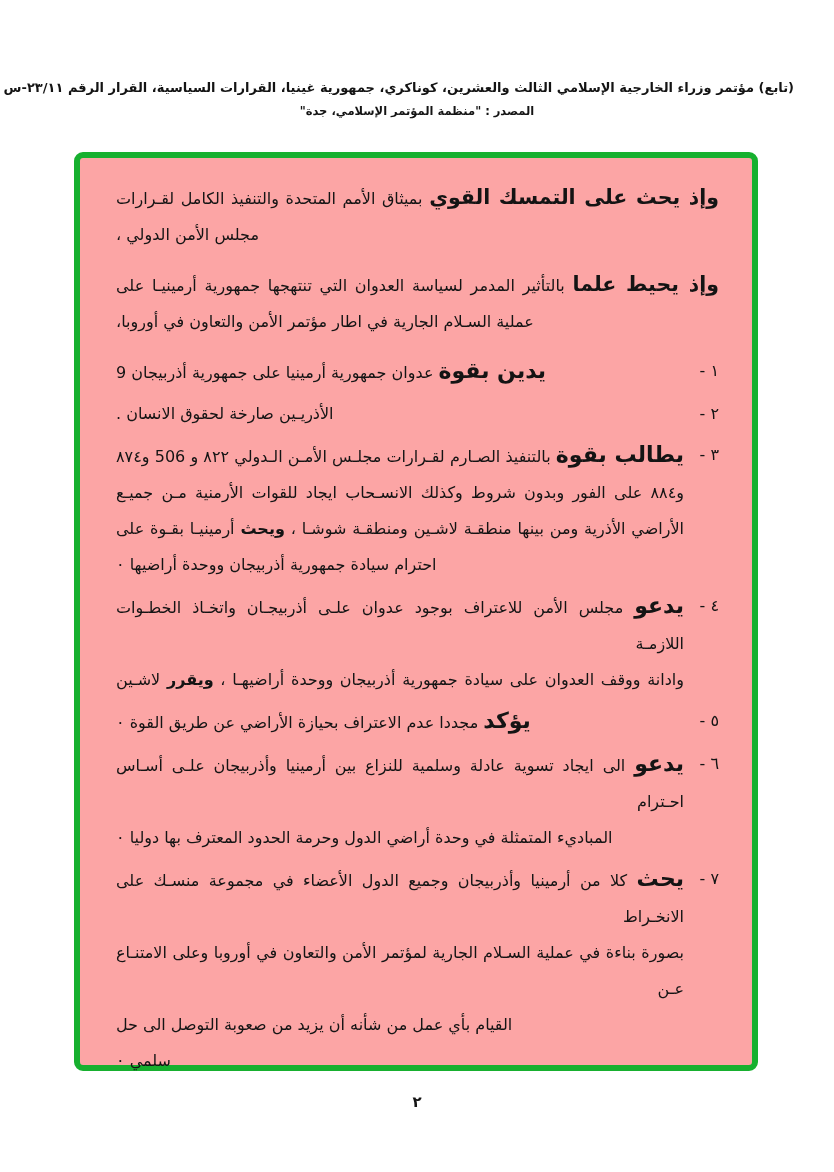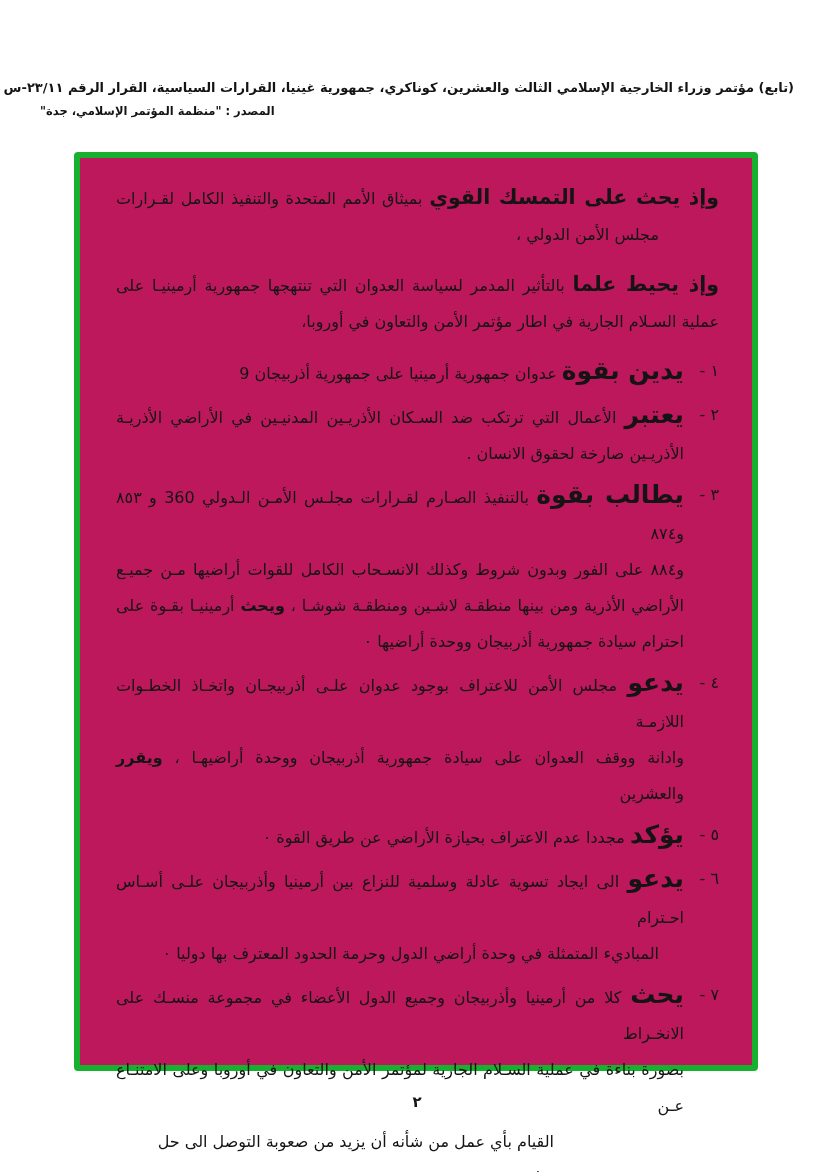--- a/index.html
+++ b/index.html
@@ -12,21 +12,21 @@
     overflow: hidden;
   }
 
   
   .page-header {
     position: absolute;
     top: 80px;
     left: 40px;
     width: 754px;
     direction: rtl;
-    text-align: left;
+    text-align: center;
   }
   .header-line1 {
     font-size: 13px;
     font-weight: bold;
     letter-spacing: 0px;
     white-space: nowrap;
   }
   .header-line2 {
     margin-top: 9px;
     font-size: 11.5px;
@@ -35,22 +35,22 @@
 
   
   .doc-frame {
     position: absolute;
     left: 74px;
     top: 152px;
     width: 684px;
     height: 919px;
     border-style: solid;
     border-width: 6px;
-    border-radius: 4px;
-    background: #be185d;
+    border-radius: 9px;
+    background: #fca5a5;
   }
   .doc-body {
     direction: rtl;
     padding: 21px 33px 0 36px;
   }
 
   
   .para { position: relative; margin-bottom: 5px; }
   .para.preamble { margin-bottom: 13px; }
   .para.item { padding-right: 35px; }
@@ -66,30 +66,30 @@
 
   .line {
     font-size: 16px;
     line-height: 36px;
     text-align: right;
   }
   .line.justify {
     text-align: justify;
     text-align-last: justify;
   }
-  .line.right { text-align: right; }
+  .line.right { text-align: left; }
 
   .seg-normal { font-weight: normal; }
   .seg-bold {
     font-weight: bold;
     font-size: 16px;
   }
   .seg-bold-lead {
     font-weight: bold;
-    font-size: 25px;
+    font-size: 22px;
   }
   .seg-bold-lead-lg {
     font-weight: bold;
     font-size: 20.5px;
   }
 
   
   .page-number {
     position: absolute;
     top: 1093px;
@@ -118,34 +118,33 @@
       <div class="para preamble">
         <div class="line justify"><span class="seg-bold-lead-lg">وإذ يحيط علما</span><span class="seg-normal"> بالتأثير المدمر لسياسة العدوان التي تنتهجها جمهورية أرمينيـا على</span></div>
         <div class="line right"><span class="seg-normal">عملية السـلام الجارية في اطار مؤتمر الأمن والتعاون في أوروبا،</span></div>
       </div>
       <div class="para item">
         <span class="item-num">١ -</span>
         <div class="line right"><span class="seg-bold-lead">يدين بقوة</span><span class="seg-normal"> عدوان جمهورية أرمينيا على جمهورية أذربيجان 9</span></div>
       </div>
       <div class="para item">
         <span class="item-num">٢ -</span>
-        <div class="line justify"><span class="seg-bold-lead">يعتبر</span><span class="seg-normal"> الأعمال التي ترتكب ضد السـكان الأذريـين المدنيـين في الأراضي الأذريـة</span></div>
         <div class="line right"><span class="seg-normal">الأذريـين صارخة لحقوق الانسان .</span></div>
       </div>
       <div class="para item">
         <span class="item-num">٣ -</span>
-        <div class="line justify"><span class="seg-bold-lead">يطالب بقوة</span><span class="seg-normal"> بالتنفيذ الصـارم لقـرارات مجلـس الأمـن الـدولي 360 و ٨٥٣ و٨٧٤</span></div>
-        <div class="line justify"><span class="seg-normal">و٨٨٤ على الفور وبدون شروط وكذلك الانسـحاب الكامل للقوات أراضيها مـن جميـع</span></div>
+        <div class="line justify"><span class="seg-bold-lead">يطالب بقوة</span><span class="seg-normal"> بالتنفيذ الصـارم لقـرارات مجلـس الأمـن الـدولي ٨٢٢ و 506 و٨٧٤</span></div>
+        <div class="line justify"><span class="seg-normal">و٨٨٤ على الفور وبدون شروط وكذلك الانسـحاب ايجاد للقوات الأرمنية مـن جميـع</span></div>
         <div class="line justify"><span class="seg-normal">الأراضي الأذرية ومن بينها منطقـة لاشـين ومنطقـة شوشـا ، </span><span class="seg-bold">ويحث</span><span class="seg-normal"> أرمينيـا بقـوة على</span></div>
         <div class="line right"><span class="seg-normal">احترام سيادة جمهورية أذربيجان ووحدة أراضيها ٠</span></div>
       </div>
       <div class="para item">
         <span class="item-num">٤ -</span>
         <div class="line justify"><span class="seg-bold-lead">يدعو</span><span class="seg-normal"> مجلس الأمن للاعتراف بوجود عدوان علـى أذربيجـان واتخـاذ الخطـوات اللازمـة</span></div>
-        <div class="line justify"><span class="seg-normal">وادانة ووقف العدوان على سيادة جمهورية أذربيجان ووحدة  أراضيهـا ، </span><span class="seg-bold">ويقرر</span><span class="seg-normal"> والعشرين</span></div>
+        <div class="line justify"><span class="seg-normal">وادانة ووقف العدوان على سيادة جمهورية أذربيجان ووحدة  أراضيهـا ، </span><span class="seg-bold">ويقرر</span><span class="seg-normal"> لاشـين</span></div>
       </div>
       <div class="para item">
         <span class="item-num">٥ -</span>
         <div class="line right"><span class="seg-bold-lead">يؤكد</span><span class="seg-normal"> مجددا عدم الاعتراف بحيازة الأراضي عن طريق القوة ٠</span></div>
       </div>
       <div class="para item">
         <span class="item-num">٦ -</span>
         <div class="line justify"><span class="seg-bold-lead">يدعو</span><span class="seg-normal"> الى ايجاد تسوية عادلة وسلمية للنزاع بين أرمينيا وأذربيجان  علـى أسـاس احـترام</span></div>
         <div class="line right" style="padding-right: 25px;"><span class="seg-normal">المباديء المتمثلة في وحدة أراضي الدول وحرمة الحدود المعترف بها دوليا ٠</span></div>
       </div>

